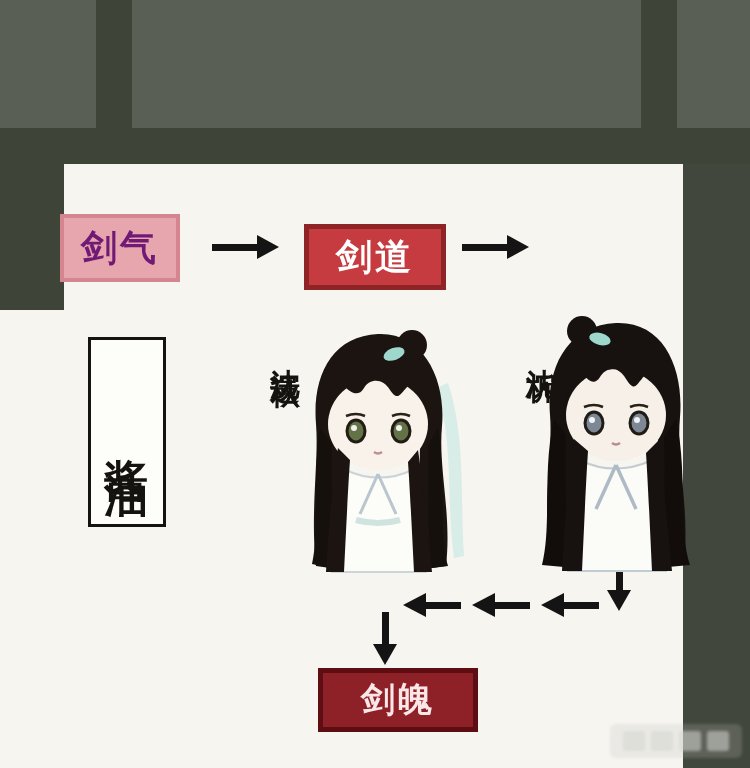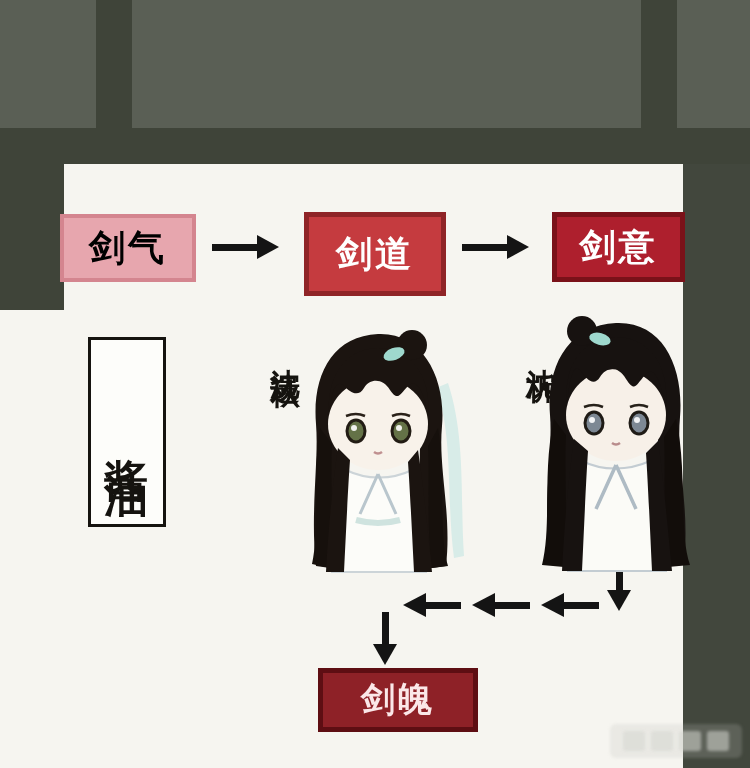--- a/index.html
+++ b/index.html
@@ -15,22 +15,22 @@
   .post{position:absolute;top:0;width:36px;height:130px;background:#3f4439;}
   .post-left{left:96px;}
   .post-right{left:641px;}
   .beam{position:absolute;left:0;top:128px;width:750px;height:36px;background:#3f4439;}
   .left-block{position:absolute;left:0;top:164px;width:64px;height:146px;background:#3f4439;}
   .right-strip{position:absolute;left:683px;top:164px;width:67px;height:604px;background:#42473d;}
 
   
   .node{position:absolute;display:flex;align-items:center;justify-content:center;
         font-weight:bold;font-size:36px;letter-spacing:3px;box-sizing:border-box;}
-  .node-qi {left:60px; top:214px;width:136px;height:68px;background:#e7a6ae;border:4px solid #d4858f;color:#000000;}
-  .node-dao{left:304px;top:212px;width:142px;height:84px;background:#c53b3f;border:5px solid #8f2427;color:#ffffff;}
+  .node-qi {left:60px; top:214px;width:120px;height:68px;background:#e7a6ae;border:4px solid #d4858f;color:#701a75;}
+  .node-dao{left:304px;top:224px;width:142px;height:66px;background:#c53b3f;border:5px solid #8f2427;color:#ffffff;}
   .node-yi {left:552px;top:212px;width:133px;height:70px;background:#ae1f2d;border:5px solid #7a1119;color:#ffffff;}
   .node-po {left:318px;top:668px;width:160px;height:64px;background:#8e2127;border:5px solid #5e0e13;color:#fbe7e8;font-size:34px;}
 
   
   .arrow{position:absolute;fill:#141414;}
   .a1{left:212px;top:234px;}
   .a2{left:462px;top:234px;}
   .d1{left:606px;top:562px;}
   .l1{left:541px;top:592px;}
   .l2{left:472px;top:592px;}
@@ -67,21 +67,20 @@
 
   <div class="top-band"></div>
   <div class="post post-left"></div>
   <div class="post post-right"></div>
   <div class="beam"></div>
   <div class="left-block"></div>
   <div class="right-strip"></div>
 
   <div class="node node-qi">剑气</div>
   <div class="node node-dao">剑道</div>
-  <div class="node node-yi">剑意</div>
   <div class="node node-po">剑魄</div>
 
   <svg class="arrow a1" width="68" height="26" viewBox="0 0 68 26">
     <rect x="0" y="10" width="47" height="7"></rect>
       <polygon points="45,1 45,25 67,13"></polygon>
   </svg>
   <svg class="arrow a2" width="68" height="26" viewBox="0 0 68 26">
     <rect x="0" y="10" width="47" height="7"></rect>
       <polygon points="45,1 45,25 67,13"></polygon>
   </svg>

